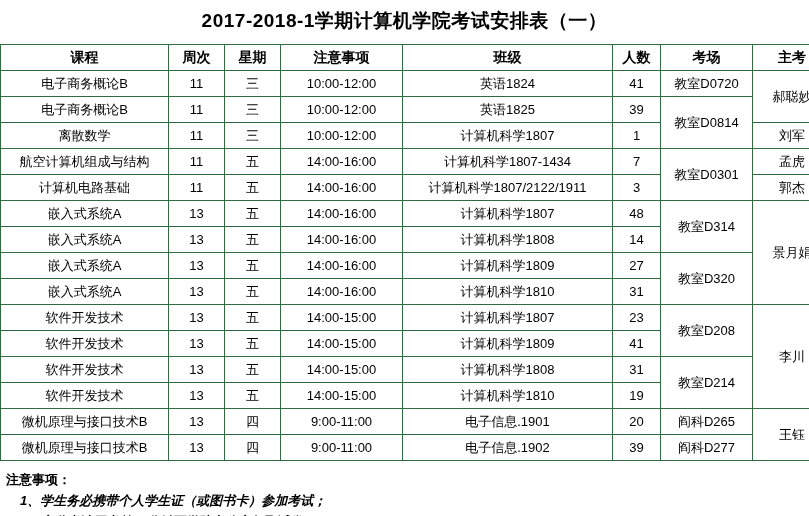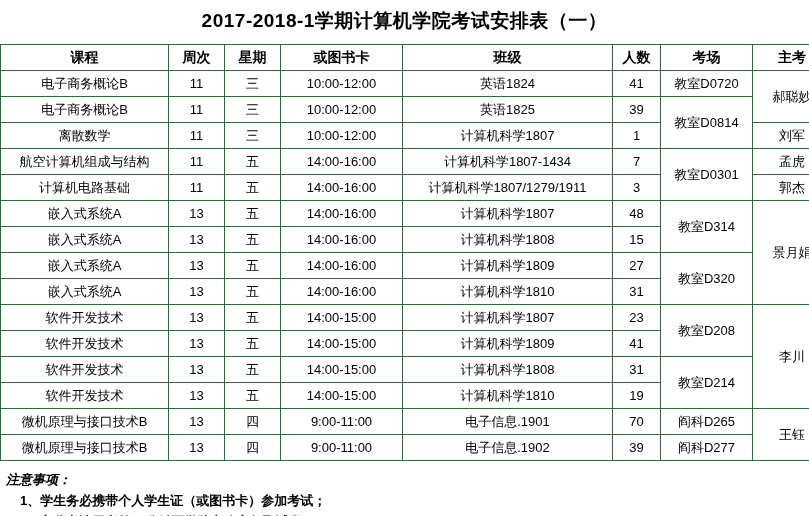--- a/index.html
+++ b/index.html
@@ -68,24 +68,24 @@
   .col-chief  { width: 79px; }
 
   .notes {
     margin: 8px 0 0 6px;
     font-size: 13px;
     font-weight: bold;
     line-height: 21px;
   }
   .notes .note-line {
     padding-left: 14px;
+    font-style: italic;
   }
   .notes .note-head {
     padding-left: 0;
-    font-style: italic;
   }
 </style>
 </head>
 <body>
 
 <div class="page">
 
   <div class="title">2017-2018-1学期计算机学院考试安排表（一）</div>
 
   <table class="sched">
@@ -97,21 +97,21 @@
       <col class="col-class">
         <col class="col-num">
         <col class="col-room">
         <col class="col-chief">
     </colgroup>
     <thead>
       <tr>
         <th>课程</th>
         <th>周次</th>
         <th>星期</th>
-        <th>或图书卡</th>
+        <th>注意事项</th>
         <th>班级</th>
         <th>人数</th>
         <th>考场</th>
         <th>主考</th>
       </tr>
     </thead>
     <tbody id="sched-body">
         <tr>
           <td class="course">电子商务概论B</td>
           <td>11</td>
@@ -148,41 +148,41 @@
           <td class="cls">计算机科学1807-1434</td>
           <td>7</td>
           <td rowspan="2">教室D0301</td>
           <td>孟虎</td>
         </tr>
         <tr>
           <td class="course">计算机电路基础</td>
           <td>11</td>
           <td>五</td>
           <td>14:00-16:00</td>
-          <td class="cls">计算机科学1807/1279/1911</td>
+          <td class="cls">计算机科学1807/2122/1911</td>
           <td>3</td>
           <td>郭杰</td>
         </tr>
         <tr>
           <td class="course">嵌入式系统A</td>
           <td>13</td>
           <td>五</td>
           <td>14:00-16:00</td>
           <td class="cls">计算机科学1807</td>
           <td>48</td>
           <td rowspan="2">教室D314</td>
           <td rowspan="4">景月娟</td>
         </tr>
         <tr>
           <td class="course">嵌入式系统A</td>
           <td>13</td>
           <td>五</td>
           <td>14:00-16:00</td>
           <td class="cls">计算机科学1808</td>
-          <td>15</td>
+          <td>14</td>
         </tr>
         <tr>
           <td class="course">嵌入式系统A</td>
           <td>13</td>
           <td>五</td>
           <td>14:00-16:00</td>
           <td class="cls">计算机科学1809</td>
           <td>27</td>
           <td rowspan="2">教室D320</td>
         </tr>
@@ -228,21 +228,21 @@
           <td>14:00-15:00</td>
           <td class="cls">计算机科学1810</td>
           <td>19</td>
         </tr>
         <tr>
           <td class="course">微机原理与接口技术B</td>
           <td>13</td>
           <td>四</td>
           <td>9:00-11:00</td>
           <td class="cls">电子信息.1901</td>
-          <td>70</td>
+          <td>20</td>
           <td>阎科D265</td>
           <td rowspan="2">王钰</td>
         </tr>
         <tr>
           <td class="course">微机原理与接口技术B</td>
           <td>13</td>
           <td>四</td>
           <td>9:00-11:00</td>
           <td class="cls">电子信息.1902</td>
           <td>39</td>

